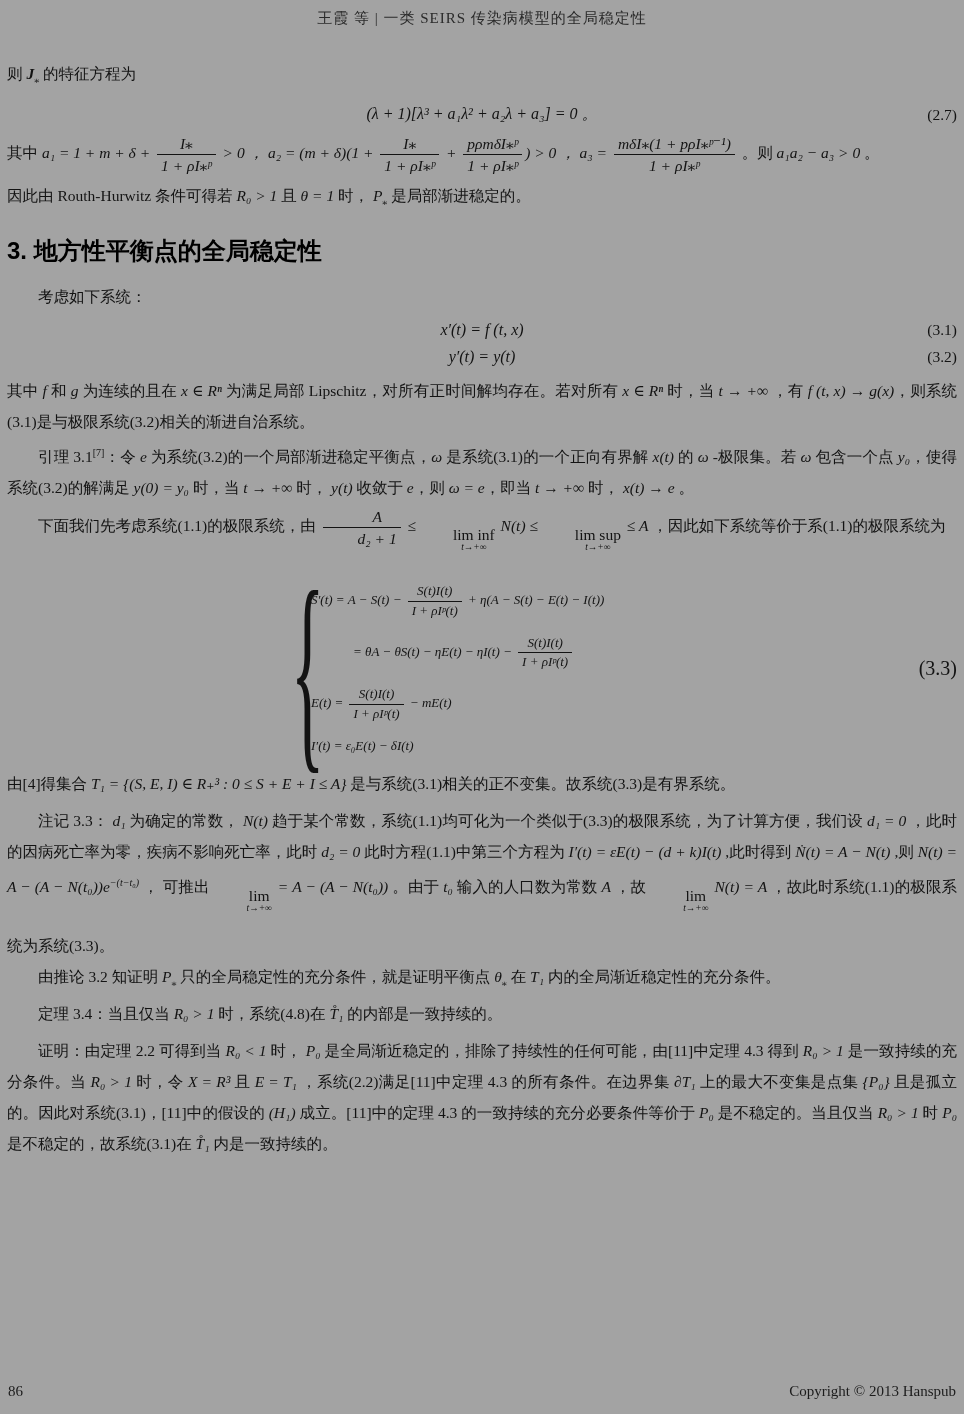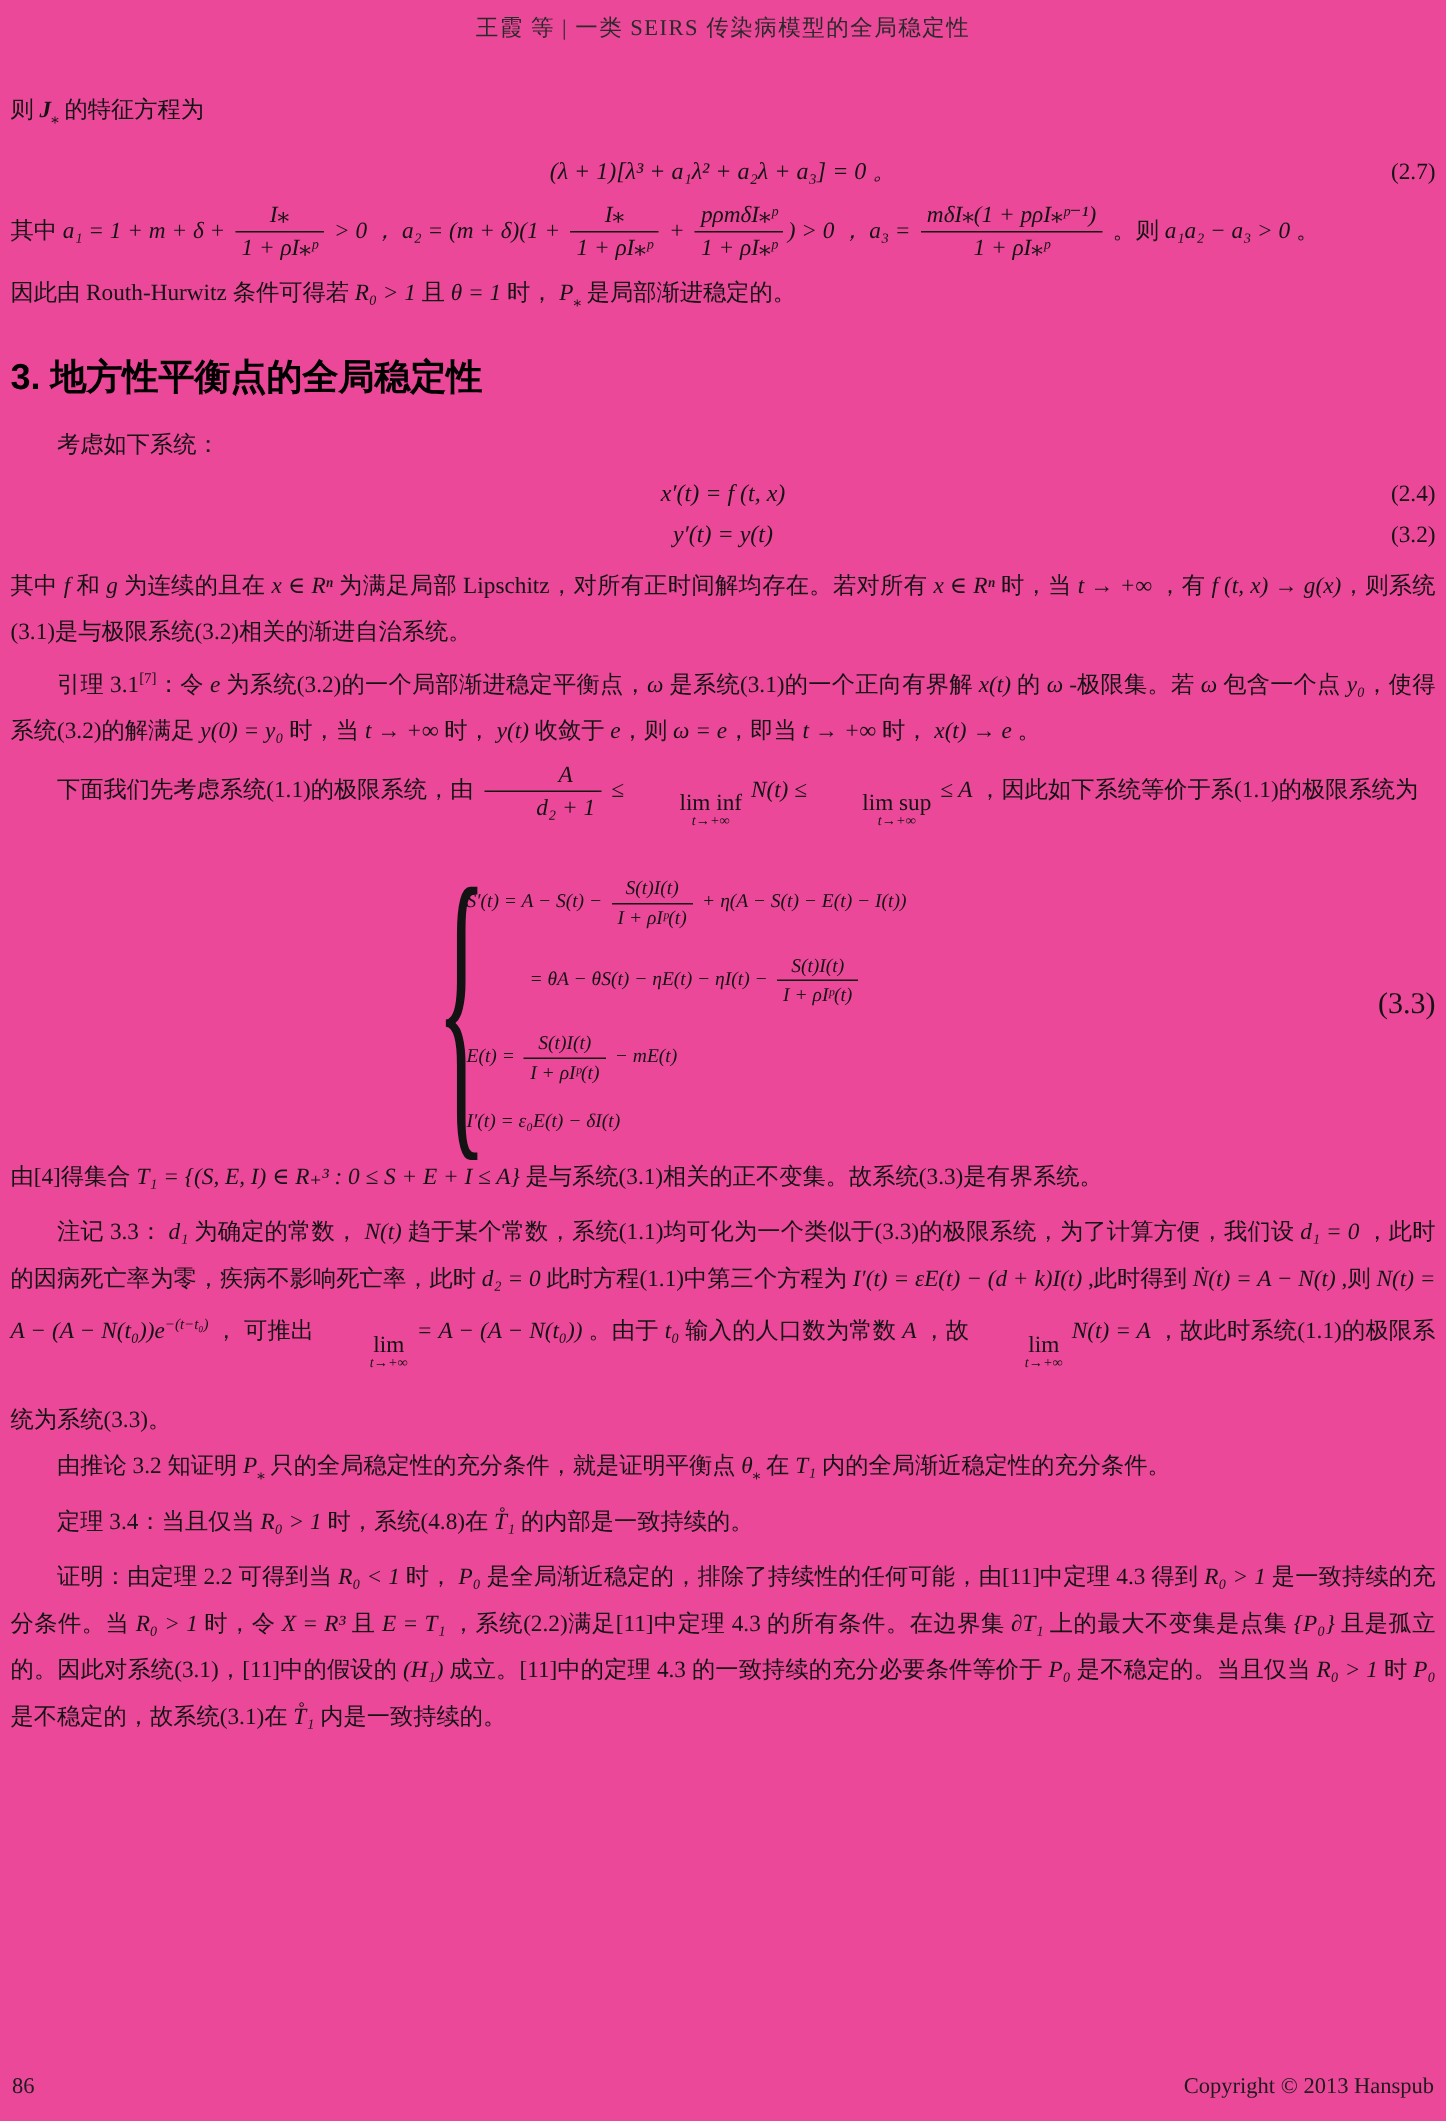--- a/index.html
+++ b/index.html
@@ -1,17 +1,17 @@
 <!DOCTYPE html>
 <html><head>
 <meta charset="utf-8">
 <style>
   html,body{margin:0;padding:0;background:#e8e8e8;}
   .page{
-    width:964px;height:1414px;margin:0 auto;background:#ec4899;color:#131313;
+    width:964px;height:1414px;margin:0 auto;background:#a3a3a3;color:#131313;
     font-family:"Liberation Serif","DejaVu Serif",serif;
     position:relative;overflow:hidden;box-sizing:border-box;
   }
   .header{
     text-align:center;padding-top:9px;font-size:15px;letter-spacing:1px;color:#2a2a2a;
   }
   .content{padding:0 7px;}
   .para{
     font-size:15.5px;line-height:31px;text-align:justify;margin:0;color:#131313;
   }
@@ -95,21 +95,21 @@
 
     <p class="para mt4"><span class="seg-n">因此由 Routh-Hurwitz 条件可得若 </span><span class="seg-i">R₀ &gt; 1</span><span class="seg-n"> 且 </span><span class="seg-i">θ = 1</span><span class="seg-n"> 时， </span><span class="seg-i">P</span><span class="seg-sub">⁎</span><span class="seg-n"> 是局部渐进稳定的。</span></p>
 
     <h2 class="h2">3. 地方性平衡点的全局稳定性</h2>
 
     <p class="para indent"><span class="seg-n">考虑如下系统：</span></p>
 
     <div class="eqrow">
       <span class="eqpad"></span>
       <span class="eqbody"><span class="seg-i">x′(t) = f (t, x)</span></span>
-      <span class="eqnum">(2.4)</span>
+      <span class="eqnum">(3.1)</span>
     </div>
 
     <div class="eqrow">
       <span class="eqpad"></span>
       <span class="eqbody"><span class="seg-i">y′(t) = y(t)</span></span>
       <span class="eqnum">(3.2)</span>
     </div>
 
     <p class="para"><span class="seg-n">其中 </span><span class="seg-i">f</span><span class="seg-n"> 和 </span><span class="seg-i">g</span><span class="seg-n"> 为连续的且在 </span><span class="seg-i">x ∈ Rⁿ</span><span class="seg-n"> 为满足局部 Lipschitz，对所有正时间解均存在。若对所有 </span><span class="seg-i">x ∈ Rⁿ</span><span class="seg-n"> 时，当 </span><span class="seg-i">t → +∞</span><span class="seg-n"> ，有 </span><span class="seg-i">f (t, x) → g(x)</span><span class="seg-n">，则系统(3.1)是与极限系统(3.2)相关的渐进自治系统。</span></p>
 

